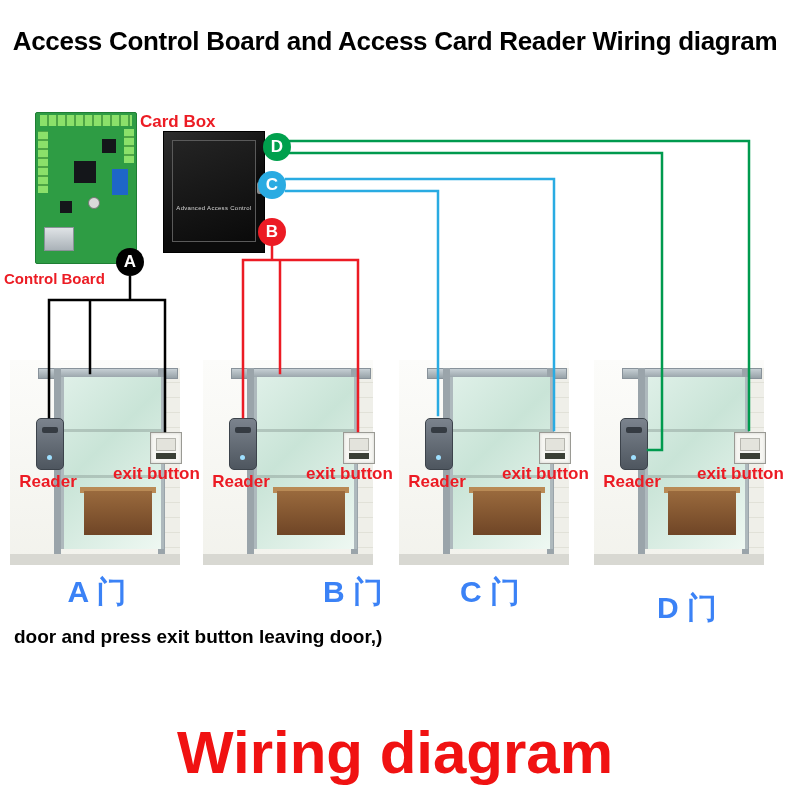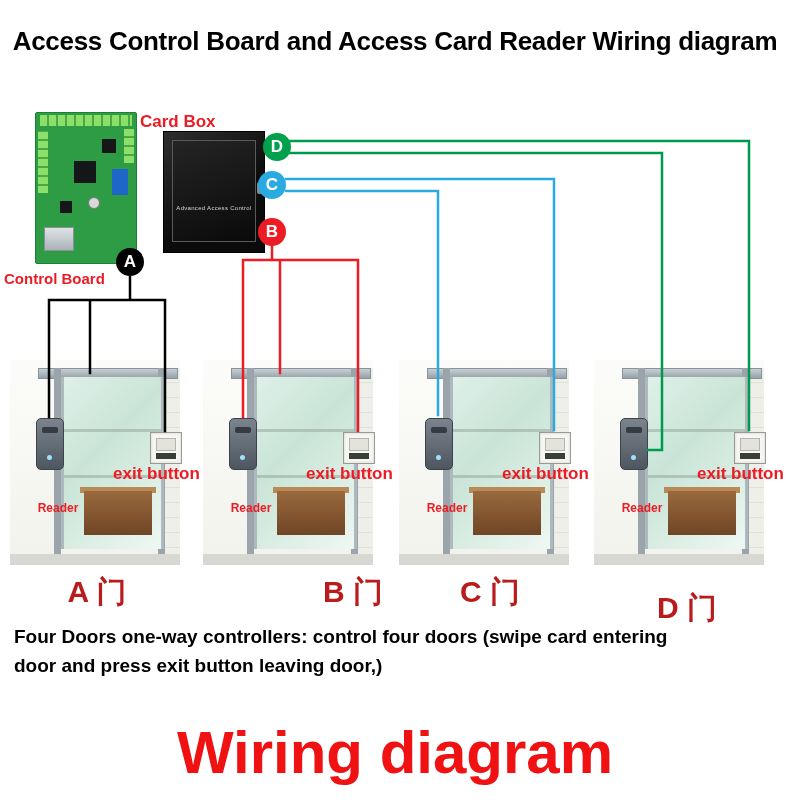--- a/index.html
+++ b/index.html
@@ -74,33 +74,33 @@
     background:linear-gradient(#9a6a3d,#6f4526);}
   .desk-top{position:absolute;left:16px;top:110px;width:76px;height:6px;background:#b98a55;}
   .side-wall{position:absolute;left:155px;top:8px;right:0;height:186px;
     background:repeating-linear-gradient(180deg,#efefe9 0 14px,#e1e1d8 14px 15px);}
   .floor{position:absolute;left:0;top:194px;width:100%;height:11px;background:#d8d8d2;}
 
   .reader{position:absolute;left:26px;top:58px;width:26px;height:50px;border-radius:5px;
     background:linear-gradient(180deg,#7b838d,#4e565f);border:1px solid #3c434b;}
   .reader-slot{position:absolute;left:5px;top:8px;right:5px;height:6px;background:#353b42;border-radius:2px;}
   .reader-led{position:absolute;left:10px;top:36px;width:5px;height:5px;border-radius:50%;background:#9fe0ff;}
-  .reader-label{position:absolute;left:14px;top:112px;width:68px;text-align:center;
-    color:#ec1b24;font-weight:bold;font-size:12px;margin-top:29px;}
+  .reader-label{position:absolute;left:4px;top:112px;width:68px;text-align:center;
+    color:#ec1b24;font-weight:bold;font-size:17px;}
 
   .exit-btn{position:absolute;left:140px;top:72px;width:30px;height:30px;
     background:#f6f6f2;border:1px solid #9a9a94;box-shadow:inset 0 0 3px rgba(0,0,0,.15);}
   .exit-btn-face{position:absolute;left:5px;top:5px;right:5px;height:11px;
     background:#e3e3dc;border:1px solid #b5b5ae;}
   .exit-btn-bar{position:absolute;left:5px;bottom:4px;right:5px;height:6px;background:#3a3f35;}
   .exit-label{position:absolute;left:103px;top:104px;white-space:nowrap;
     color:#ec1b24;font-weight:bold;font-size:17px;}
 
   .door-name{position:absolute;top:572px;width:170px;text-align:center;
-    font-size:30px;font-weight:bold;color:#b91c1c;z-index:1;}
+    font-size:30px;font-weight:bold;color:#3b82f6;z-index:1;}
   .door-name-a{left:12px;} .door-name-b{left:213px;text-align:right;} .door-name-c{left:405px;} .door-name-d{left:602px;margin-top:16px;}
 
   
   .desc{position:absolute;left:14px;top:622px;width:766px;font-size:19px;
     font-weight:bold;color:#000;line-height:1.55;}
   .footer-title{position:absolute;left:0;top:686px;width:100%;text-align:center;
     color:#f01212;font-size:60px;font-weight:bold;margin-top:32px;}
 </style>
 </head>
 <body>
@@ -237,19 +237,18 @@
     </div>
     <div class="exit-label">exit button</div>
   </div>
 
   <div class="door-name door-name-a">A 门</div>
   <div class="door-name door-name-b">B 门</div>
   <div class="door-name door-name-c">C 门</div>
   <div class="door-name door-name-d">D 门</div>
 
   <div class="desc">
-    <div>Four Doors one-way controllers: control four doors (swipe card entering</div>
     <div>door and press exit button leaving door,)</div>
   </div>
 
   <div class="footer-title">Wiring diagram</div>
 
 </div>
 
 </body></html>

